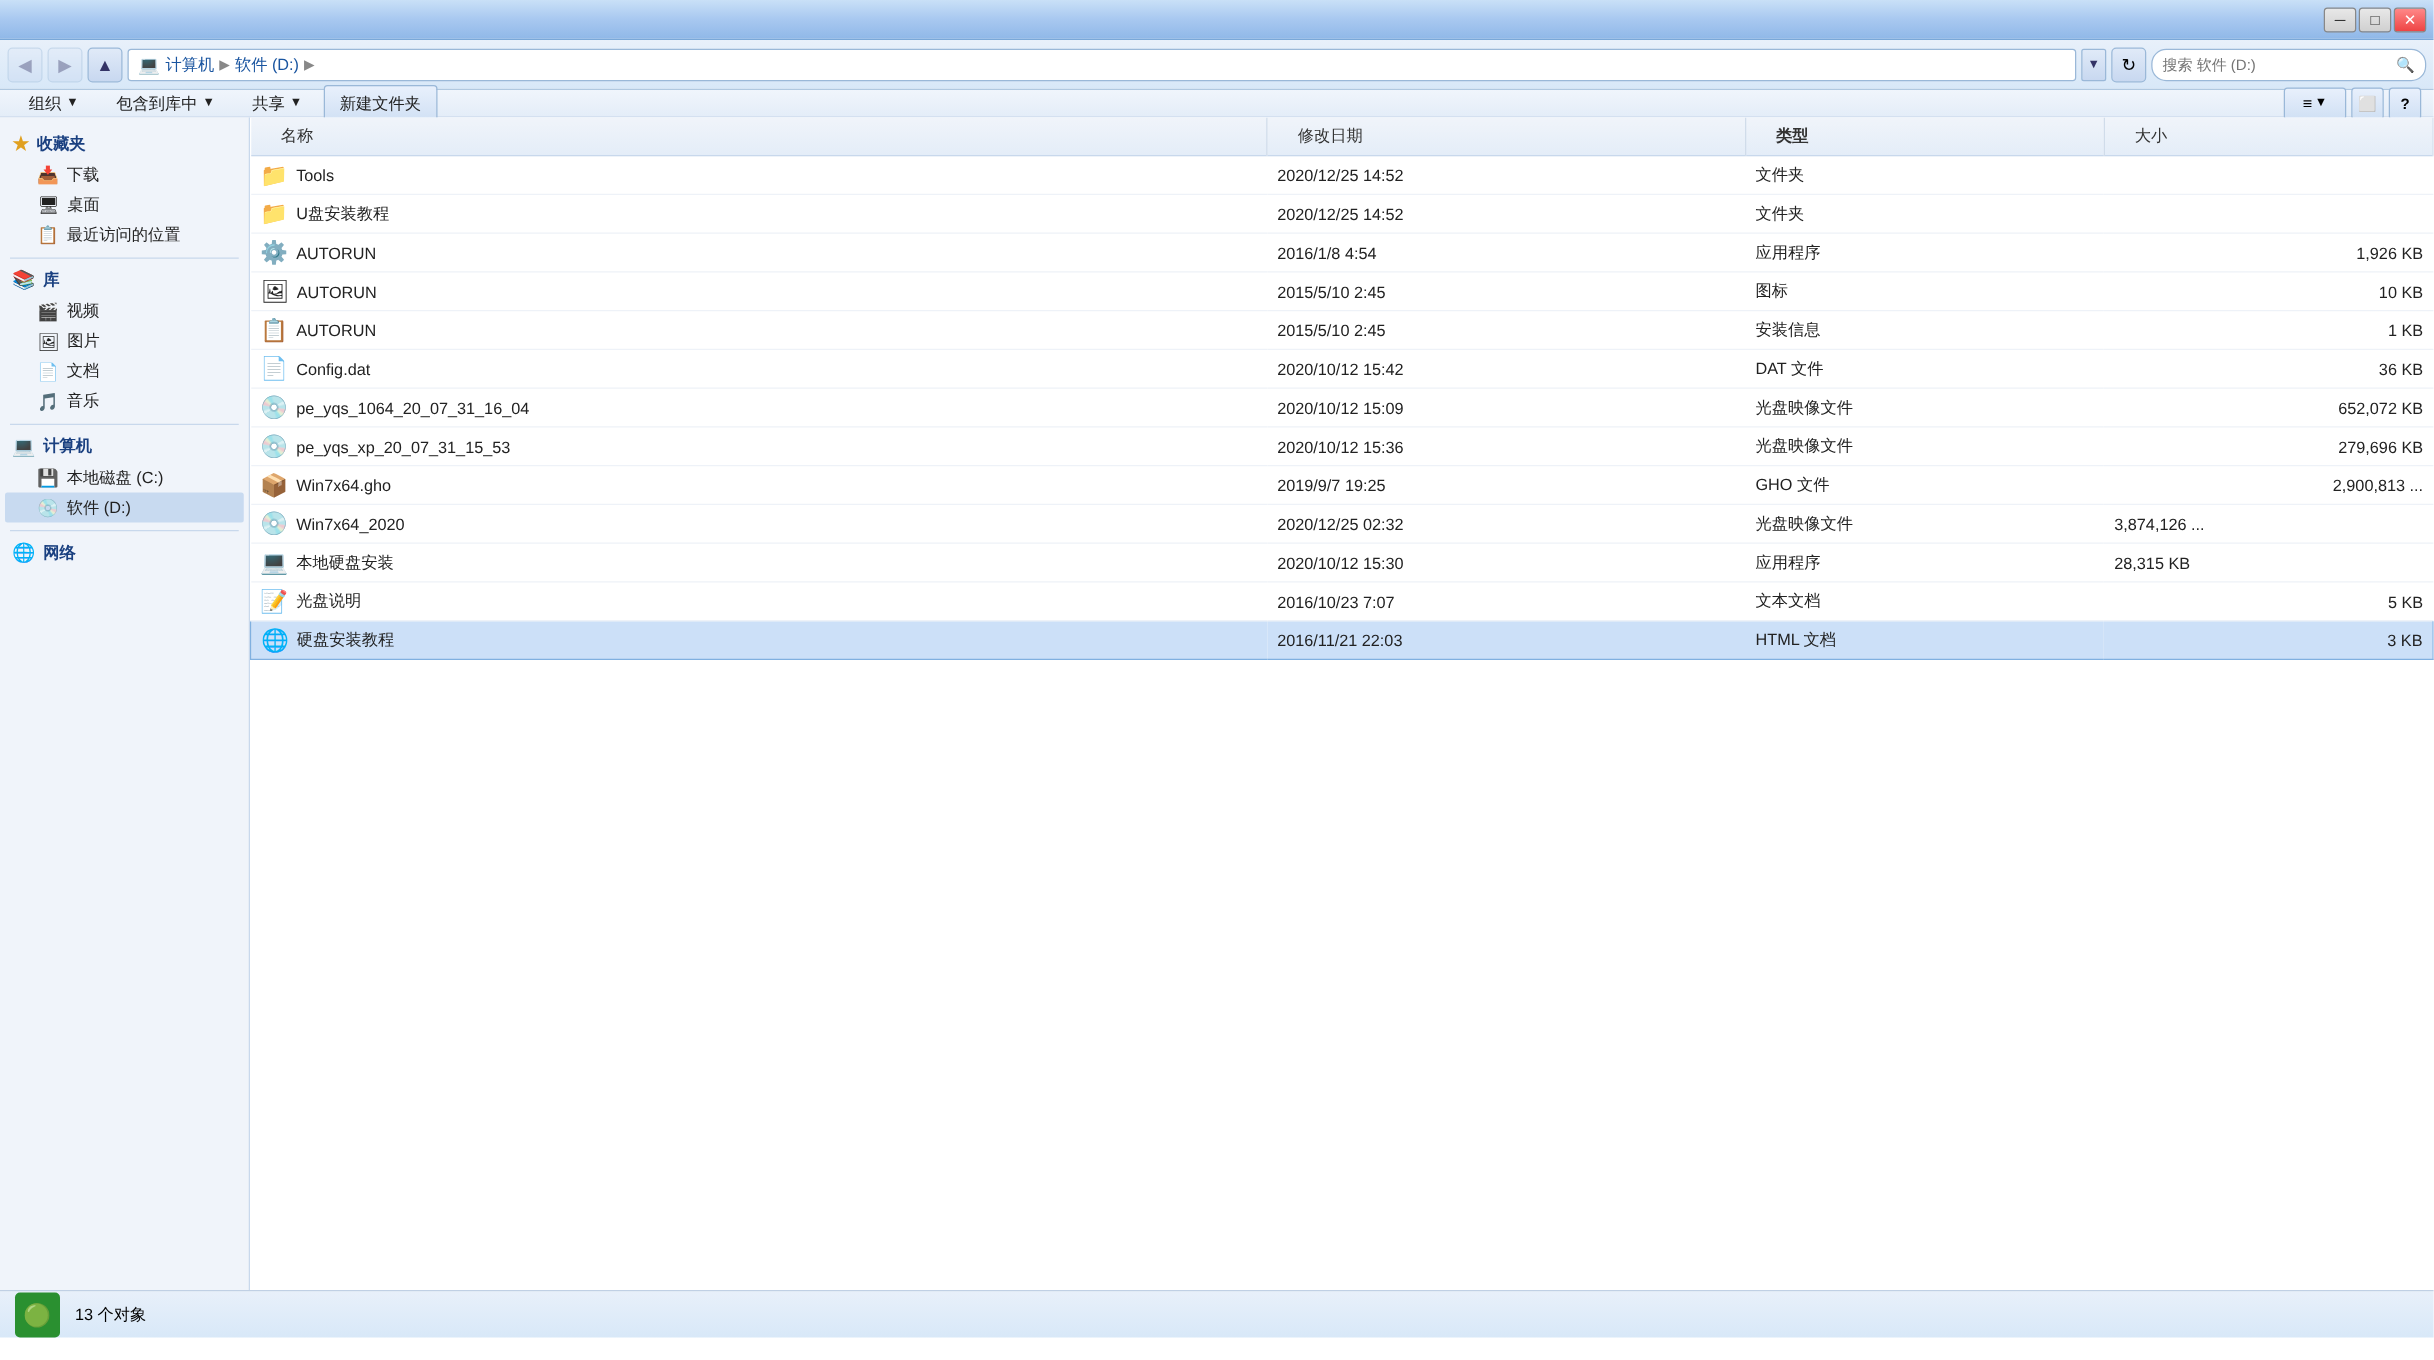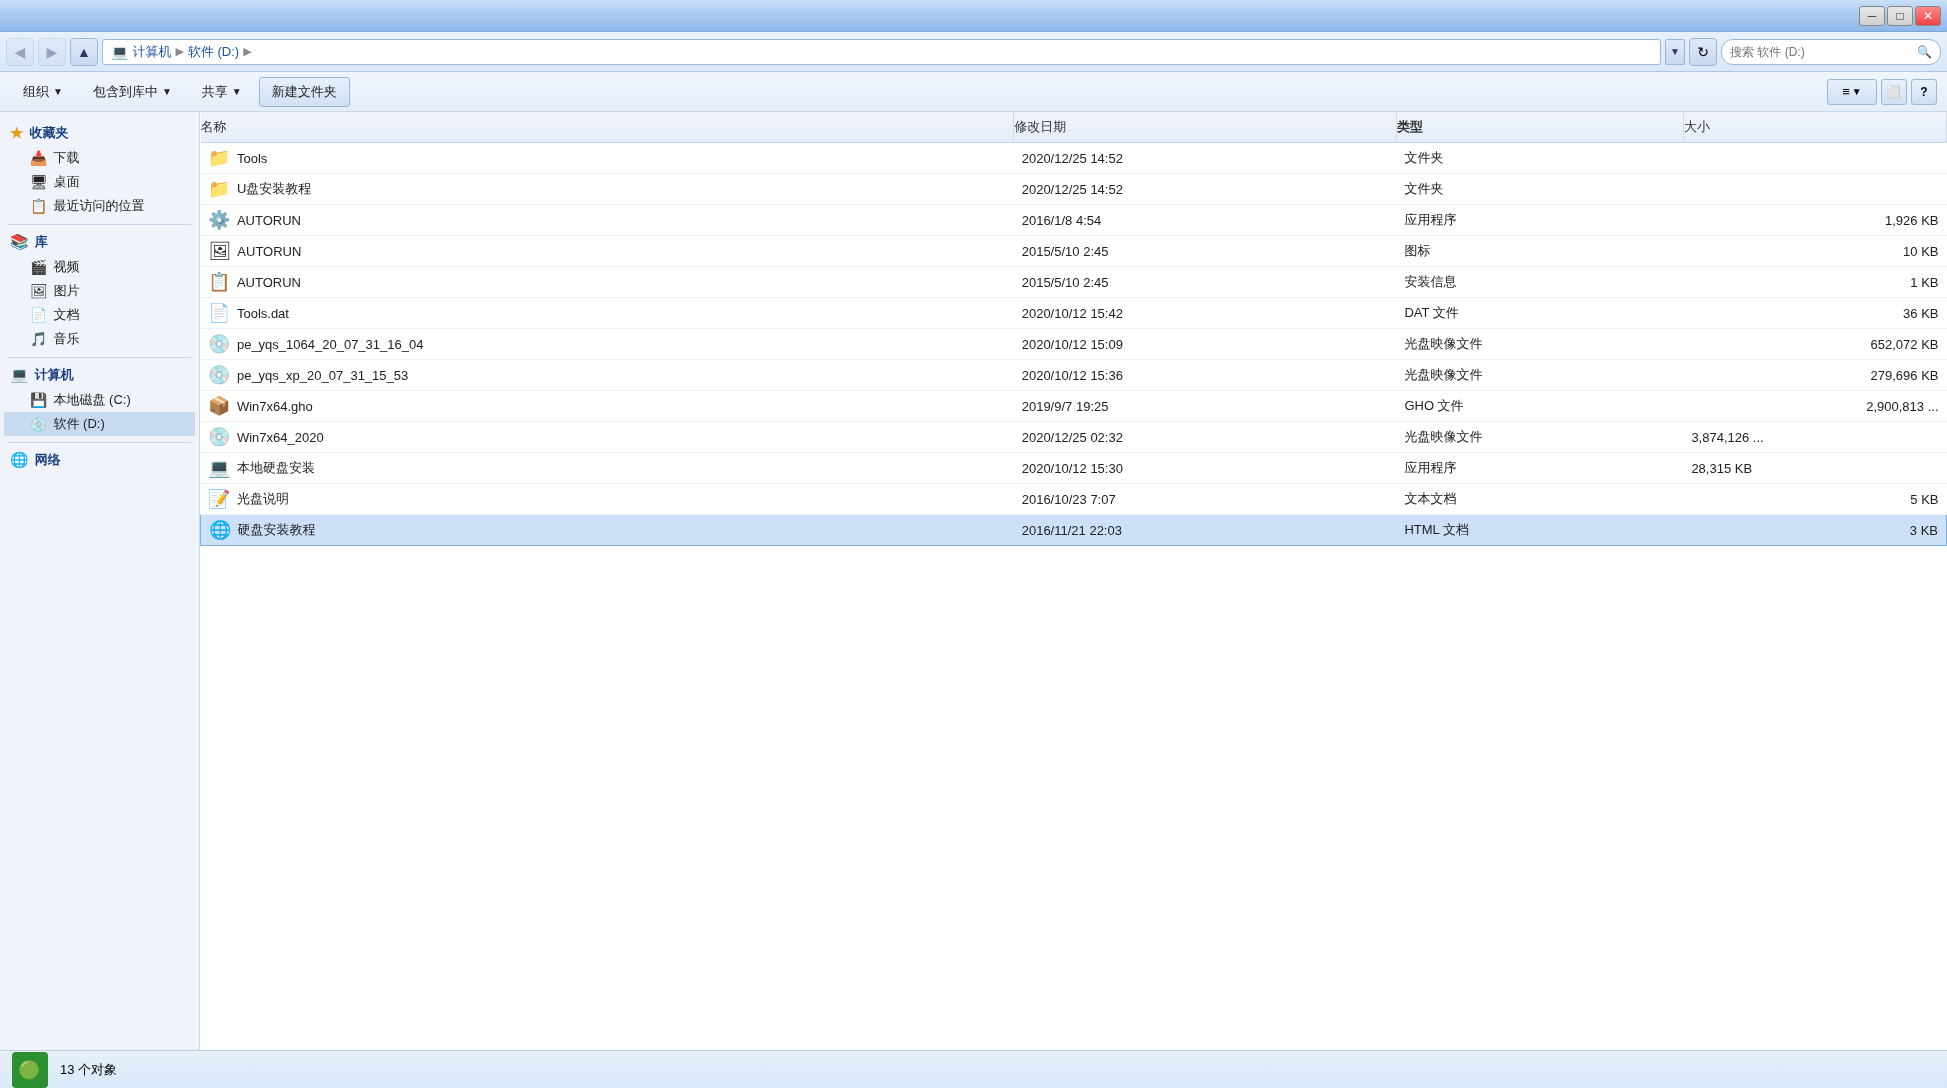--- a/index.html
+++ b/index.html
@@ -124,21 +124,21 @@
       outline: none;
       font-size: 12px;
       flex: 1;
       background: transparent;
       color: #888;
     }
     .search-icon { font-size: 12px; color: #777; }
 
     
     .toolbar {
-      height: 40px;
+      height: 22px;
       background: linear-gradient(to bottom, #f0f5fc, #e4edf8);
       border-bottom: 1px solid #c8d8ec;
       display: flex;
       align-items: center;
       padding: 0 10px;
       gap: 4px;
     }
     .toolbar-btn {
       height: 30px;
       padding: 0 12px;
@@ -237,21 +237,21 @@
     .file-table {
       width: 100%;
       border-collapse: collapse;
     }
     .file-table thead tr {
       background: linear-gradient(to bottom, #f0f4fa, #e4edf8);
       border-bottom: 1px solid #c8d8ec;
     }
     .file-table thead th {
       text-align: left;
-      padding: 6px 0;
+      padding: 6px 24px;
       font-size: 13px;
       font-weight: normal;
       color: #333;
       border-right: 1px solid #d0dcea;
       cursor: pointer;
       white-space: nowrap;
     }
     .file-table tbody tr {
       border-bottom: 1px solid #eef2f8;
     }
@@ -490,21 +490,21 @@
       </div>
     </td>
     <td>2015/5/10 2:45</td>
     <td>安装信息</td>
     <td style="text-align:right;">1 KB</td>
   </tr>
           <tr>
     <td>
       <div class="file-name-cell">
         <span style="font-size:18px;">📄</span>
-        <span>Tools.dat</span>
+        <span>Config.dat</span>
       </div>
     </td>
     <td>2020/10/12 15:42</td>
     <td>DAT 文件</td>
     <td style="text-align:right;">36 KB</td>
   </tr>
           <tr>
     <td>
       <div class="file-name-cell">
         <span style="font-size:18px;">💿</span>

